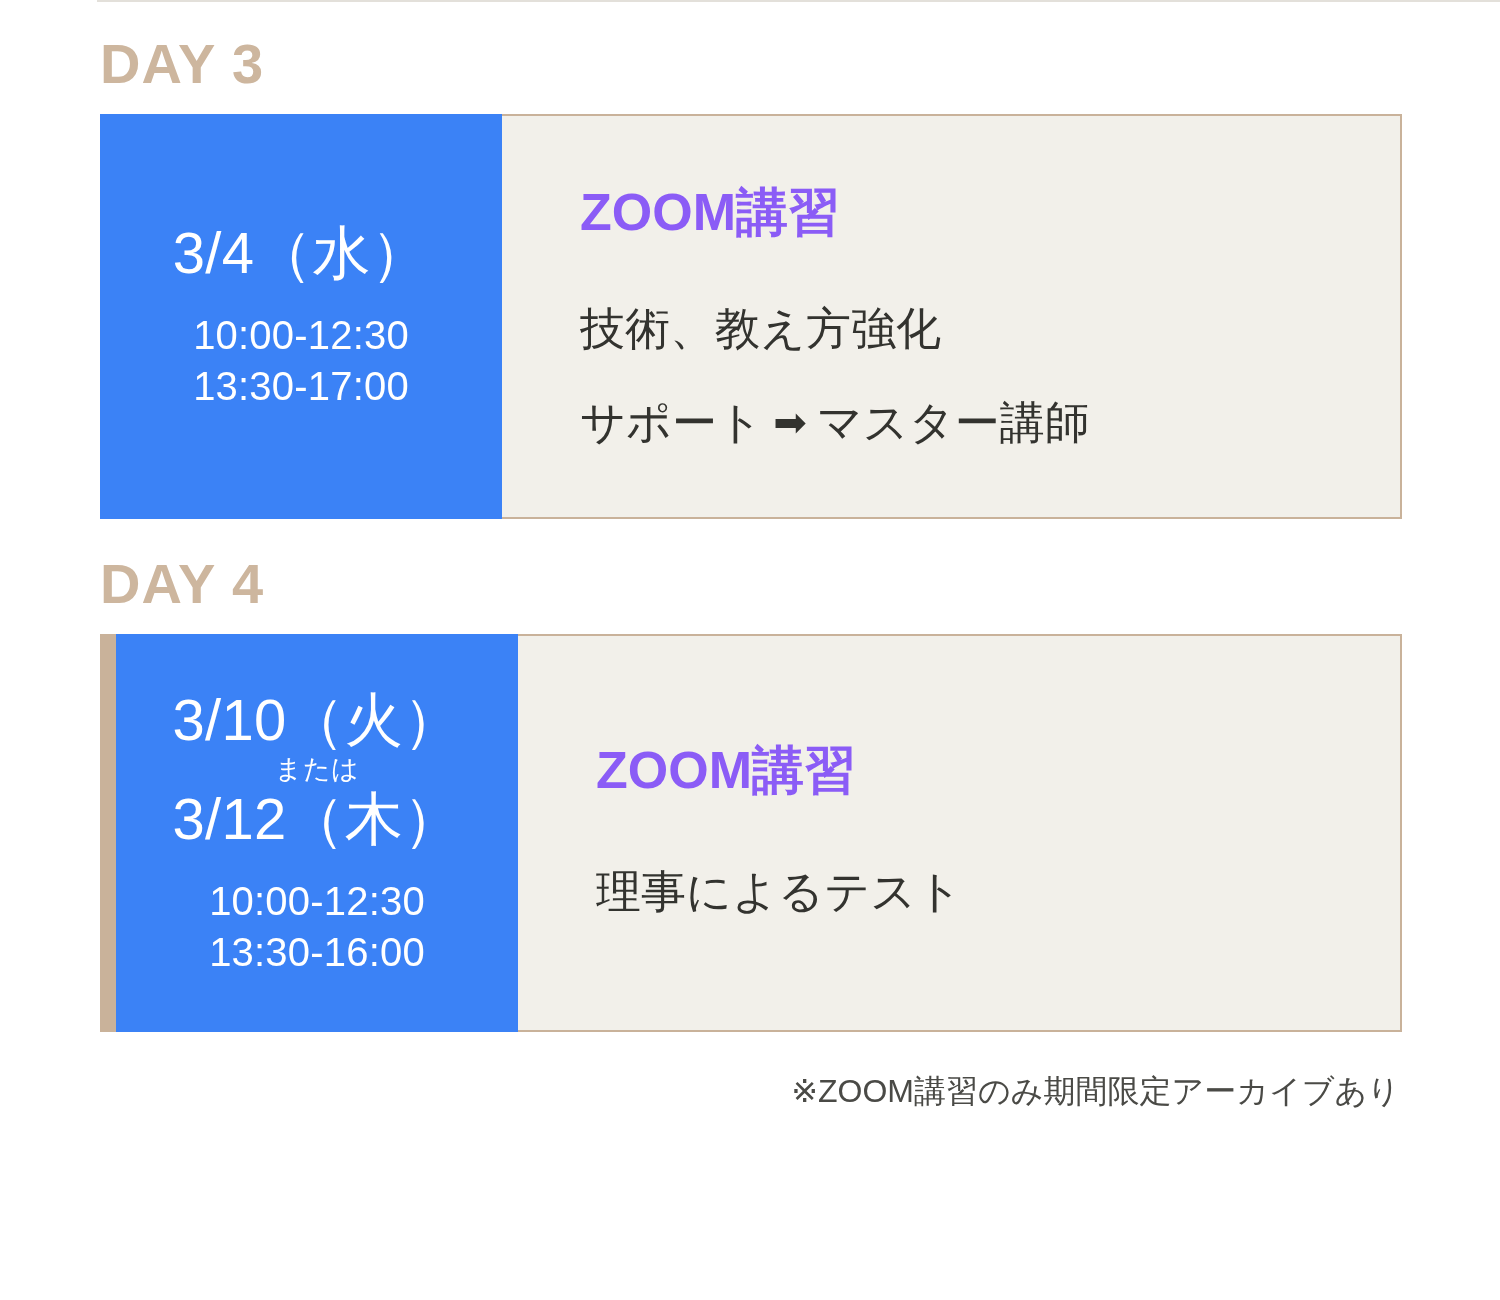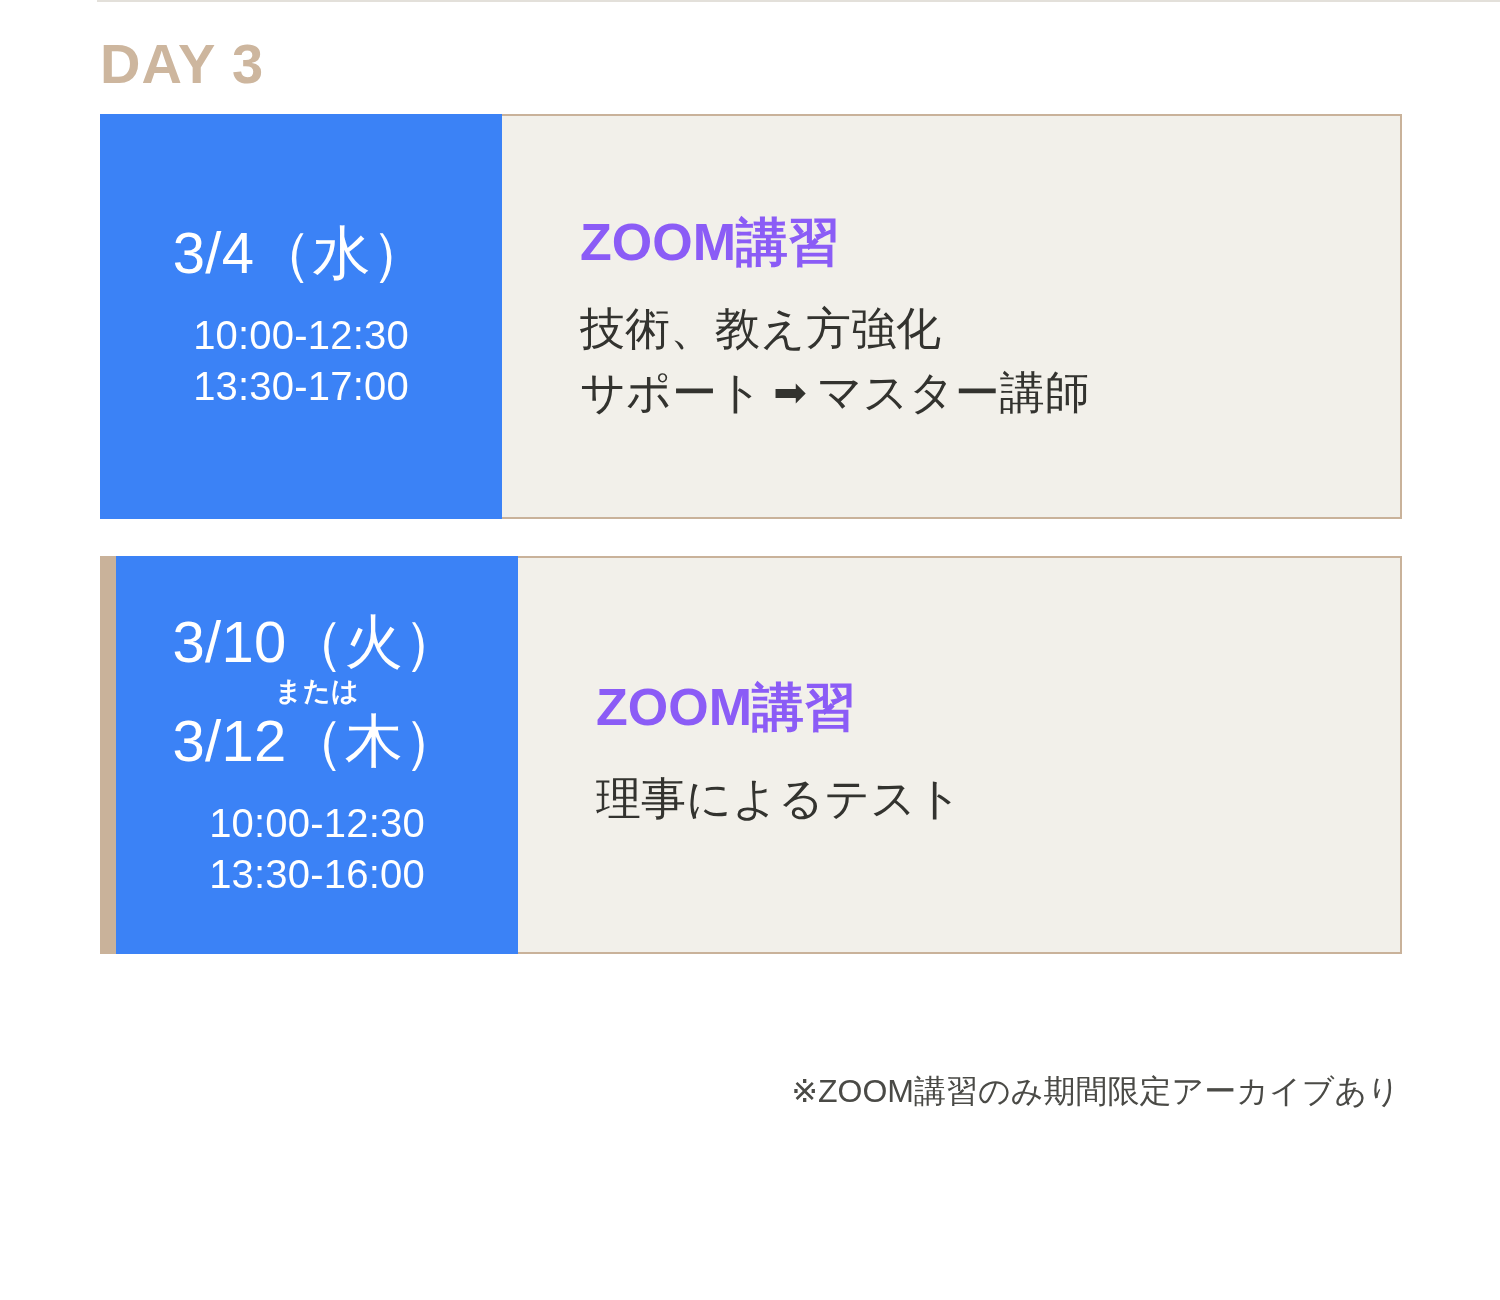--- a/index.html
+++ b/index.html
@@ -77,21 +77,21 @@
   .date-main {
     font-size: 58px;
     font-weight: 400;
     line-height: 1.12;
     letter-spacing: 0.005em;
     white-space: nowrap;
     text-align: center;
   }
   .date-or {
     font-size: 27px;
-    font-weight: 700;
+    font-weight: 400;
     line-height: 1.1;
     margin: 2px 0 2px 0;
     letter-spacing: 0.02em;
     text-align: center;
   }
   .date-times {
     margin-top: 24px;
     text-align: center;
   }
   .date-time {
@@ -126,20 +126,21 @@
   }
   .content-lines { margin-top: 26px; }
   .day-row.r2 .content-lines { margin-top: 30px; }
   .content-line {
     font-size: 45px;
     font-weight: 400;
     color: #33332F;
     line-height: 1.42;
     letter-spacing: 0.0em;
     white-space: nowrap;
+    margin-top: 30px;
   }
   .arrow-glyph {
     display: inline-block;
     font-size: 40px;
     line-height: 1;
     vertical-align: 2px;
     padding: 0 10px;
     color: #33332F;
   }
 
@@ -189,20 +190,21 @@
           <div class="content-line">
             <span>サポート</span><span class="arrow-glyph">➡</span><span>マスター講師</span>
           </div>
         </div>
       </div>
 
     </div>
   </div>
 
   <div class="day-group g2">
+    <div class="day-label">DAY 4</div>
 
     <div class="day-row r2">
 
       <div class="date-cell">
         <div class="date-main">3/10（火）</div>
         <div class="date-or">または</div>
         <div class="date-main">3/12（木）</div>
         <div class="date-times">
           <div class="date-time">10:00-12:30</div>
           <div class="date-time">13:30-16:00</div>

